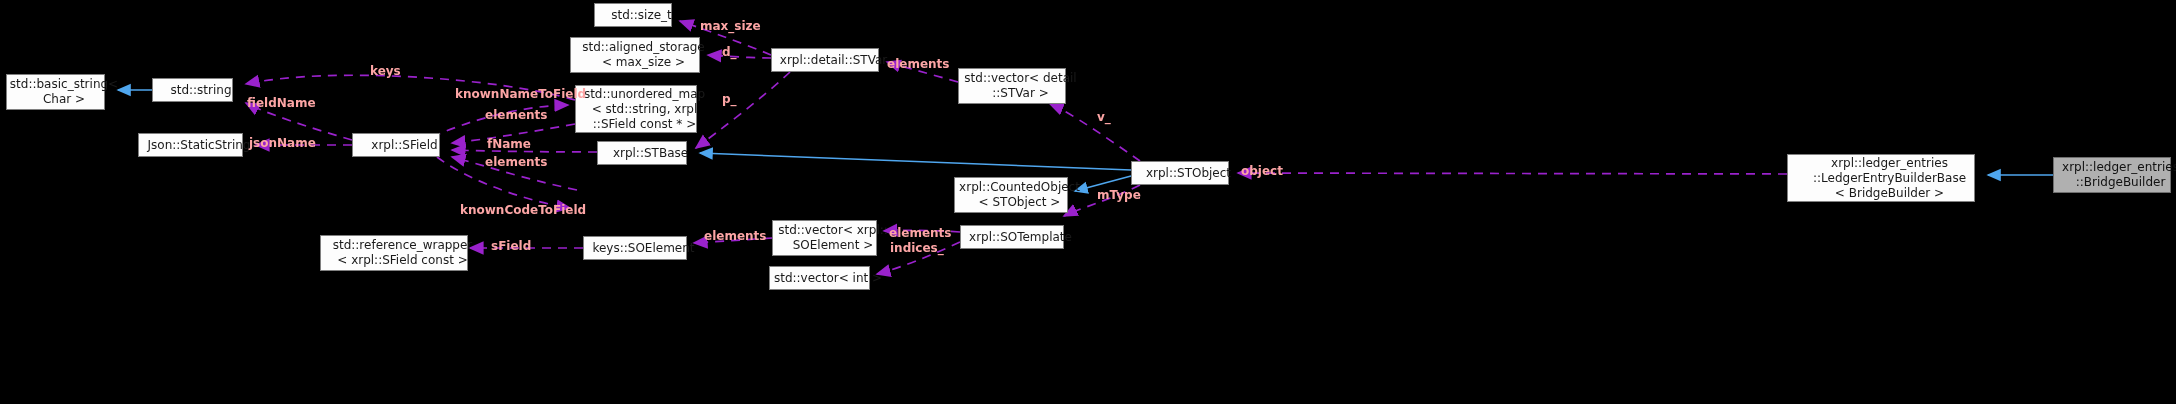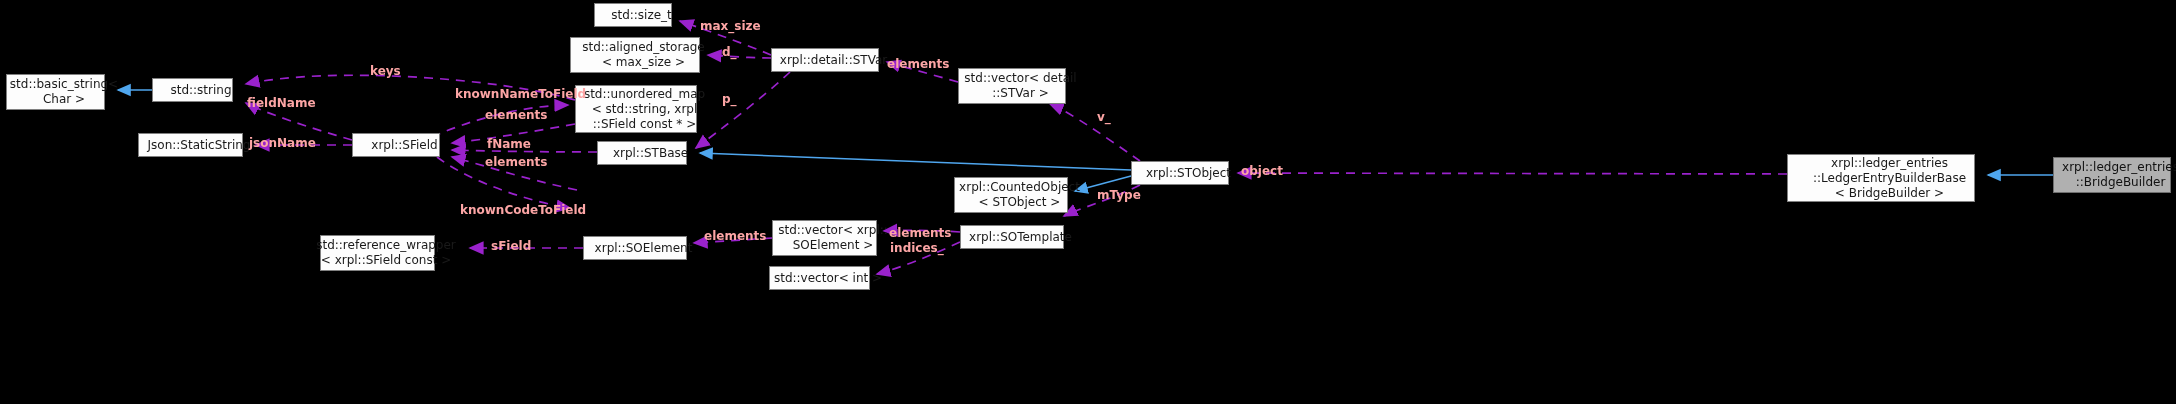--- a/index.html
+++ b/index.html
@@ -63,23 +63,23 @@
   <div class="node" style="left:152px;top:78px;width:81px;height:24px;">std::string</div>
   <div class="node" style="left:138px;top:133px;width:105px;height:24px;">Json::StaticString</div>
   <div class="node" style="left:352px;top:133px;width:88px;height:24px;">xrpl::SField</div>
   <div class="node" style="left:594px;top:3px;width:78px;height:24px;">std::size_t</div>
   <div class="node" style="left:570px;top:37px;width:130px;height:36px;">std::aligned_storage
 &lt; max_size &gt;</div>
   <div class="node" style="left:575px;top:85px;width:122px;height:48px;">std::unordered_map
 &lt; std::string, xrpl
 ::SField const * &gt;</div>
   <div class="node" style="left:597px;top:141px;width:90px;height:24px;">xrpl::STBase</div>
-  <div class="node" style="left:320px;top:235px;width:115px;height:36px;">std::reference_wrapper
+  <div class="node" style="left:320px;top:235px;width:148px;height:36px;">std::reference_wrapper
 &lt; xrpl::SField const &gt;</div>
-  <div class="node" style="left:583px;top:236px;width:104px;height:24px;">xrpl::SOElement</div>
+  <div class="node" style="left:583px;top:236px;width:104px;height:24px;">keys::SOElement</div>
   <div class="node" style="left:772px;top:220px;width:105px;height:36px;">std::vector&lt; xrpl::
 SOElement &gt;</div>
   <div class="node" style="left:769px;top:266px;width:101px;height:24px;">std::vector&lt; int &gt;</div>
   <div class="node" style="left:771px;top:48px;width:108px;height:24px;">xrpl::detail::STVar</div>
   <div class="node" style="left:954px;top:177px;width:114px;height:36px;">xrpl::CountedObject
 &lt; STObject &gt;</div>
   <div class="node" style="left:958px;top:68px;width:108px;height:36px;">std::vector&lt; detail
 ::STVar &gt;</div>
   <div class="node" style="left:960px;top:225px;width:104px;height:24px;">xrpl::SOTemplate</div>
   <div class="node" style="left:1131px;top:161px;width:98px;height:24px;">xrpl::STObject</div>

